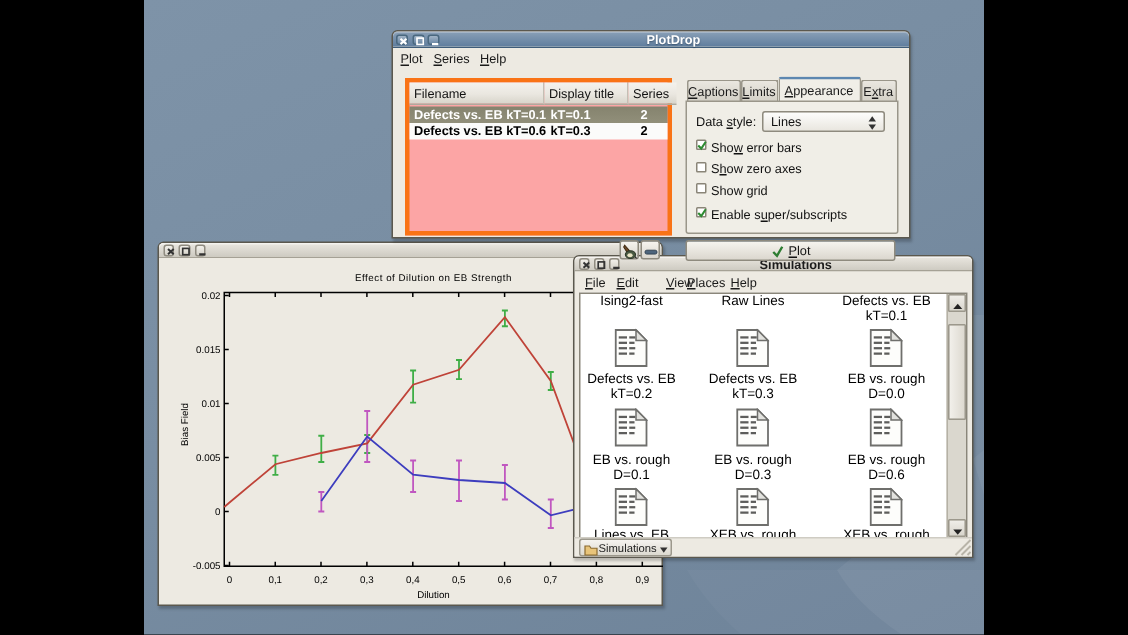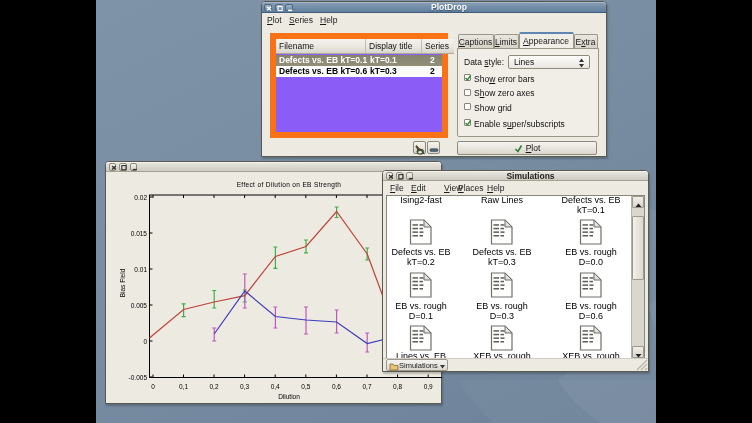--- a/index.html
+++ b/index.html
@@ -14,22 +14,22 @@
 .tbar.unfocus{height:10px;background:linear-gradient(#eae7e0,#cecbc2);border-bottom:1px solid #a5a195;border-radius:3px 3px 0 0;box-shadow:inset 0 1px 0 rgba(255,255,255,.5)}
 .ttl{position:absolute;top:0px;left:30px;right:0;text-align:center;font-weight:bold;font-size:8.5px;line-height:11px}
 .tbar.focus .ttl{color:#fff;text-shadow:0 1px 1px rgba(20,40,60,.5)}
 .tbar.unfocus .ttl{color:#1c1c1c;line-height:10px}
 .wbtn{position:absolute;border-radius:2px}
 .tbar.focus .wbtn{top:1.5px;width:8px;height:7.5px;background:linear-gradient(#a2b4c6,#6c89a6);border:1px solid #4a687f}
 .tbar.unfocus .wbtn{top:1px;width:7.5px;height:7.5px;background:linear-gradient(#f2f0ea,#d5d2c9);border:1px solid #8f8b80}
 .wbtn svg{position:absolute;left:0;top:0}
 u{text-decoration:underline;text-underline-offset:1px}
 
-#pd{left:261px;top:1px;width:346px;height:156px;z-index:30}
-#pdtable{position:absolute;left:8px;top:31px;width:178px;height:105px;border:6px solid #f97316;background:#8b5cf6;font-size:8.5px}
+#pd{left:261px;top:20px;width:346px;height:139px;z-index:30}
+#pdtable{position:absolute;left:8px;top:31px;width:178px;height:105px;border:3px solid #f97316;background:#fca5a5;font-size:8.5px}
 .th{position:absolute;top:0;height:15px;background:linear-gradient(#f4f2ed 0%,#eae7e0 55%,#d8d5cb 100%);border-right:1px solid #c3bfb4;border-bottom:1px solid #aeaa9e;color:#111;line-height:15px;padding-left:3px}
 .row{position:absolute;left:0;right:0;height:11px;line-height:11px;white-space:nowrap}
 .row b{font-weight:bold;position:absolute}
 .sbt{position:absolute;top:139px;width:13px;height:13px;border:1px solid #8e8a7e;border-radius:2px;background:linear-gradient(#f6f4ef,#dbd7ce)}
 
 .tab{position:absolute;height:15px;top:32px;background:linear-gradient(#eae7e0,#d3d0c6);border:1px solid #9a968a;border-bottom:none;font-size:8.5px;text-align:center;line-height:15px;color:#1a1a1a;border-radius:2px 2px 0 0}
 .tab.active{top:30px;height:17px;background:#f0eee7;border-top:2px solid #5d87b0;line-height:14px}
 #pdpanel{position:absolute;left:195px;top:46px;width:142px;height:89px;border:1px solid #9a968a;background:#f0eee7;border-radius:0 0 2px 2px}
 .lbl{position:absolute;font-size:8.5px;color:#111;white-space:nowrap}
 #combo{position:absolute;left:50px;top:6px;width:82px;height:14px;border:1px solid #8e8a7e;border-radius:2px;background:linear-gradient(#fdfdfc,#e9e6df);font-size:8.5px;line-height:13px;padding-left:5px;color:#111}

